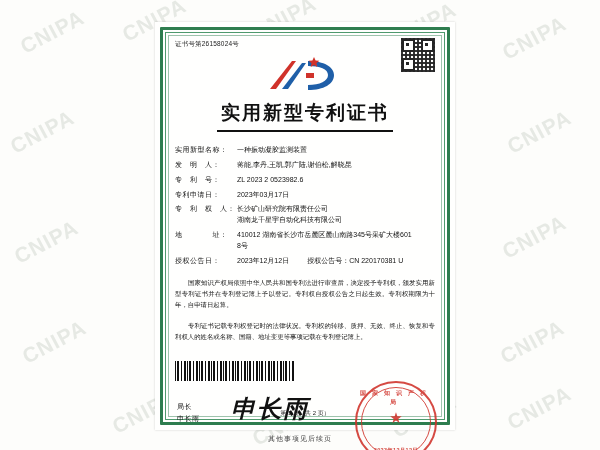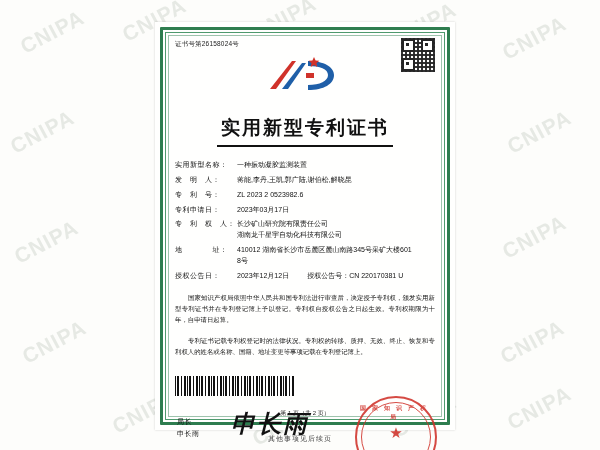--- a/index.html
+++ b/index.html
@@ -120,21 +120,21 @@
   }
 
   
   .title {
     text-align: center;
     font-family: "DejaVu Sans", sans-serif;
     font-size: 19px;
     font-weight: bold;
     letter-spacing: 2px;
     color: #111;
-    margin-top: 16px;
+    margin-top: 1px;
   }
   .title-rule {
     width: 176px;
     height: 2px;
     background: #111;
     margin: 4px auto 0 auto;
   }
 
   
   .fields {

